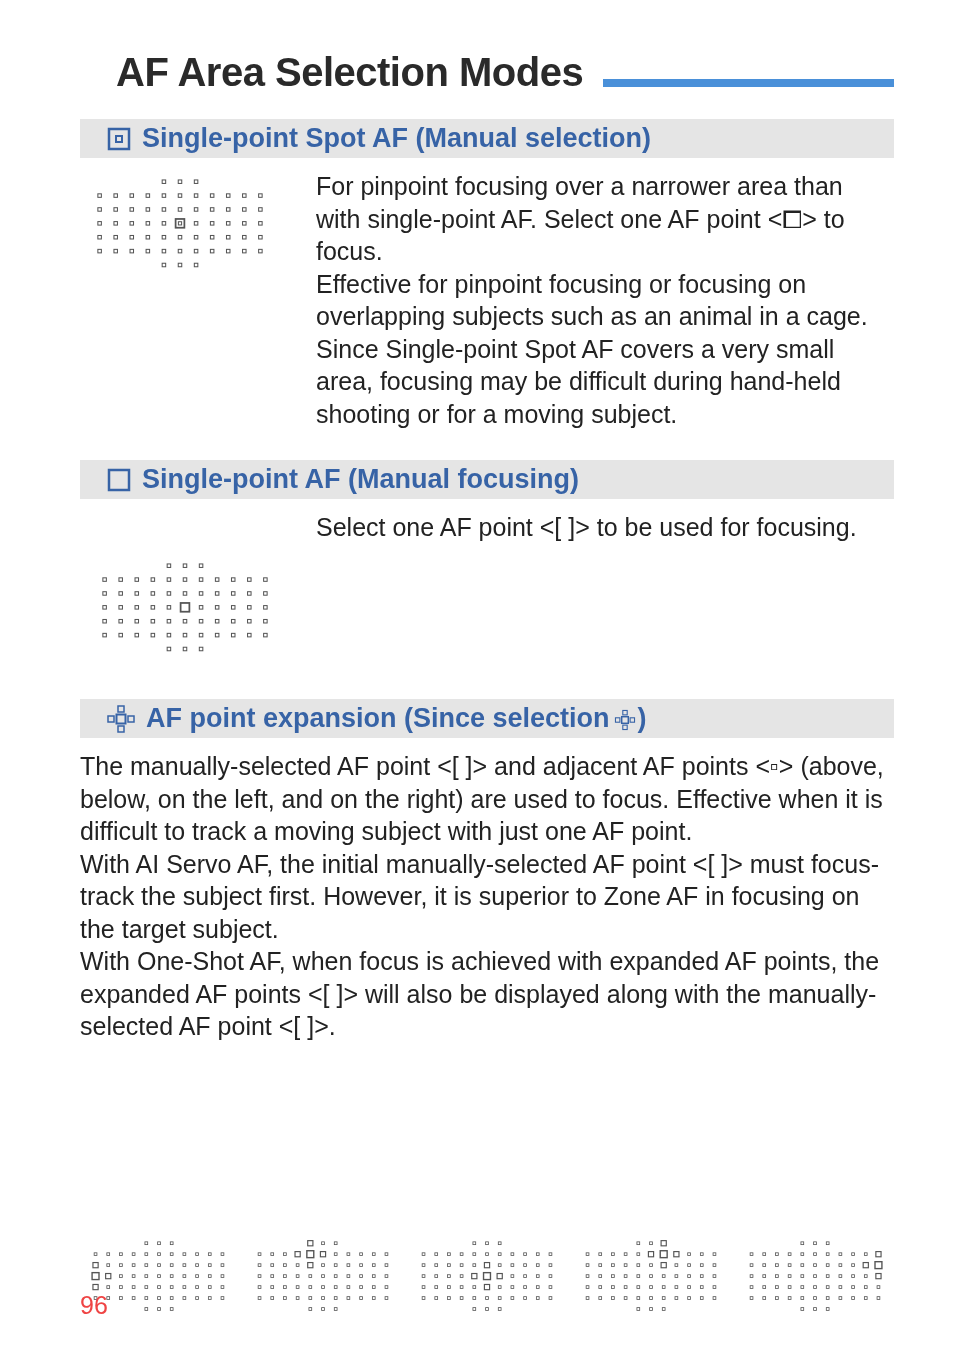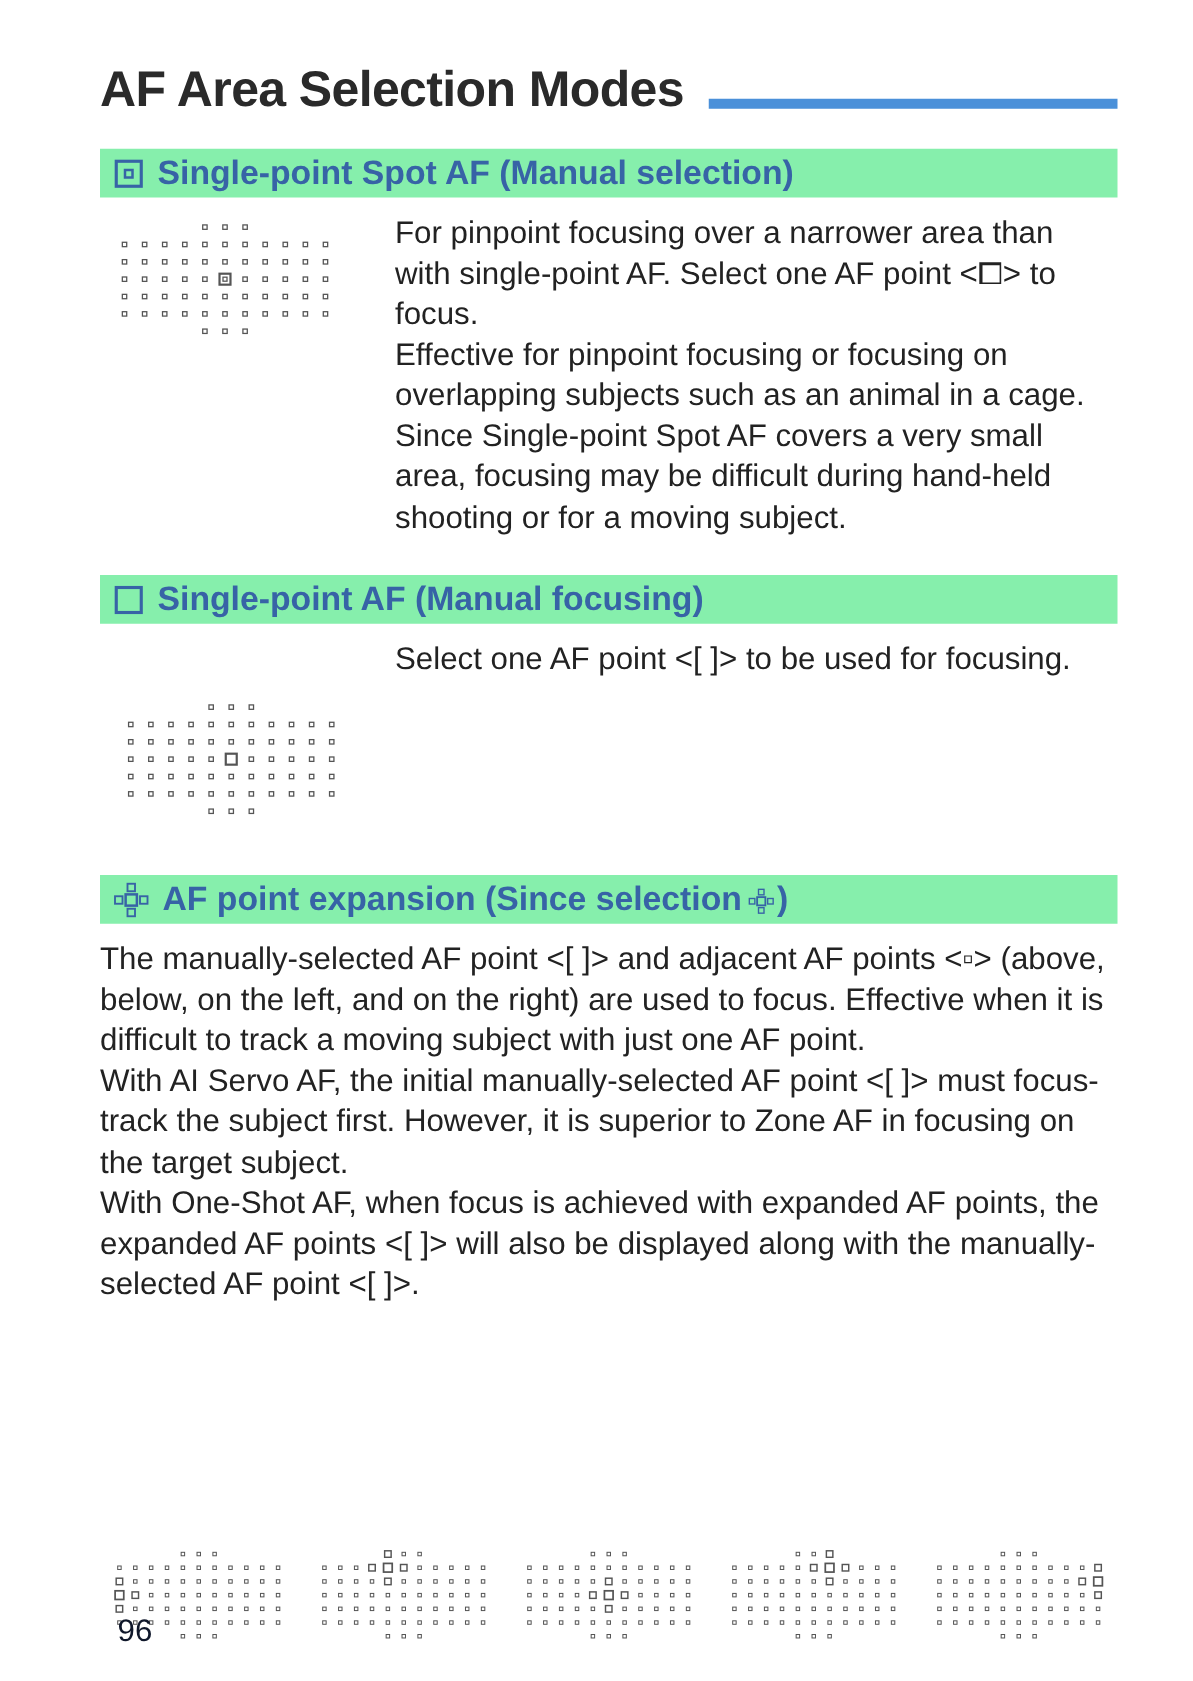--- a/index.html
+++ b/index.html
@@ -15,38 +15,39 @@
     box-sizing: border-box;
     padding: 50px 60px 30px 80px;
     position: relative;
     display: flex;
     flex-direction: column;
   }
   .title-row {
     display: flex;
     align-items: flex-end;
     margin-bottom: 24px;
+    margin-left: 36px;
   }
   .title {
     font-size: 40px;
     font-weight: bold;
     color: #2a2a2a;
     letter-spacing: -0.5px;
     white-space: nowrap;
   }
   .title-line {
     flex: 1;
     height: 8px;
     background: #4a90d9;
     margin-left: 20px;
     margin-bottom: 8px;
   }
   .section-header {
-    background: #86efac;
-    padding: 4px 10px;
+    background: #e5e5e5;
+    padding: 4px 26px;
     font-size: 27px;
     font-weight: bold;
     color: #3763a6;
     display: flex;
     align-items: center;
     gap: 10px;
     margin-bottom: 12px;
   }
   .section-header .icon-box {
     display: inline-flex;
@@ -86,24 +87,24 @@
     margin-top: 12px;
     gap: 6px;
   }
   .diagram-row > div {
     flex: 1;
     display: flex;
     justify-content: center;
   }
   .page-number {
     position: absolute;
-    left: 94px;
+    left: 80px;
     bottom: 25px;
     font-size: 25px;
-    color: #0f172a;
+    color: #ef4444;
   }
 
   .inline-icon svg {
     vertical-align: -4px;
   }
 </style>
 </head>
 <body>
 
 <div class="page">

